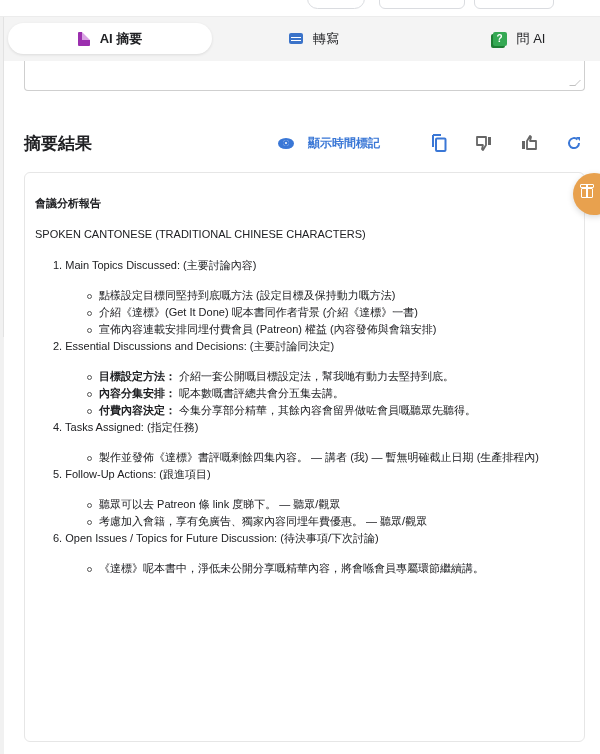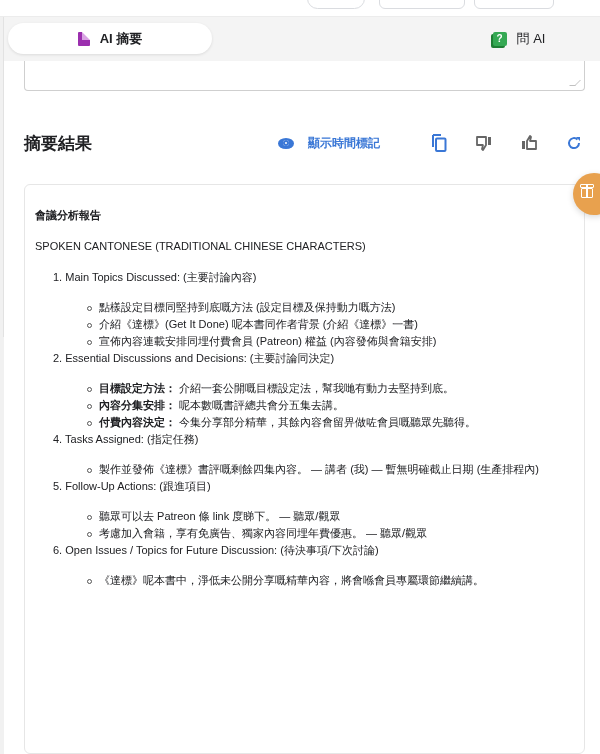--- a/index.html
+++ b/index.html
@@ -33,21 +33,21 @@
   .result-head { position: absolute; left: 24px; top: 128px; width: 560px; height: 30px; display: flex; align-items: center; }
   .result-title { font-size: 17px; font-weight: bold; color: #202124; }
   .actions { margin-left: auto; display: flex; align-items: center; }
   .show-ts { display: flex; align-items: center; gap: 14px; color: #3a77d6; font-size: 12px; font-weight: bold; margin-right: 24px; cursor: pointer; }
   .eye { width: 16px; height: 11px; background: #3a77d6; border-radius: 50%/50%; position: relative; }
   .eye::after { content: ""; position: absolute; left: 5px; top: 2.5px; width: 6px; height: 6px; border-radius: 50%; background: #fff; box-shadow: inset 0 0 0 2px #3a77d6; }
   .act-btn { width: 20px; height: 20px; display: flex; align-items: center; justify-content: center; margin-left: 25px; cursor: pointer; }
   .act-btn:first-of-type { margin-left: 0; }
   .act-btn svg { display: block; }
 
-  .card { position: absolute; left: 24px; top: 172px; width: 561px; height: 570px; border: 1px solid #e6e6e6; border-radius: 6px; background: #fff; margin-top: 12px; }
+  .card { position: absolute; left: 24px; top: 172px; width: 561px; height: 570px; border: 1px solid #e6e6e6; border-radius: 6px; background: #fff; }
   .card-inner { padding: 22px 0 0 10px; font-size: 11px; line-height: 17px; color: #202124; }
   .report-title { font-weight: bold; font-size: 11px; margin-bottom: 14px; margin-left: 0; }
   .lang-line { margin-bottom: 14px; }
   ol.sections { list-style: none; margin-left: 18px; }
   .sec-label { display: block; }
   ul.points { list-style: none; margin: 13px 0 0 34px; }
   ul.points li { position: relative; padding-left: 12px; padding-right: 10px; }
   ul.points li::before { content: ""; position: absolute; left: 0; top: 7px; width: 3px; height: 3px; border: 1px solid #555; border-radius: 50%; }
   ul.points li b { font-weight: bold; }
   .sec { margin-bottom: 0; }
@@ -66,20 +66,24 @@
   <div class="pill p3"></div>
 </div>
 
 <div class="left-rail"></div>
 <div class="left-rail-2"></div>
 
 <div class="tabs">
   <div class="tab active">
     <span class="ico-doc"></span>
     <span>AI 摘要</span>
+  </div>
+  <div class="tab t2">
+    <span class="ico-sub"></span>
+    <span>轉寫</span>
   </div>
   <div class="tab t3">
     <span class="ico-q">?</span>
     <span>問 AI</span>
   </div>
 </div>
 
 <div class="textarea-box">
   <span class="resize"></span>
 </div>

